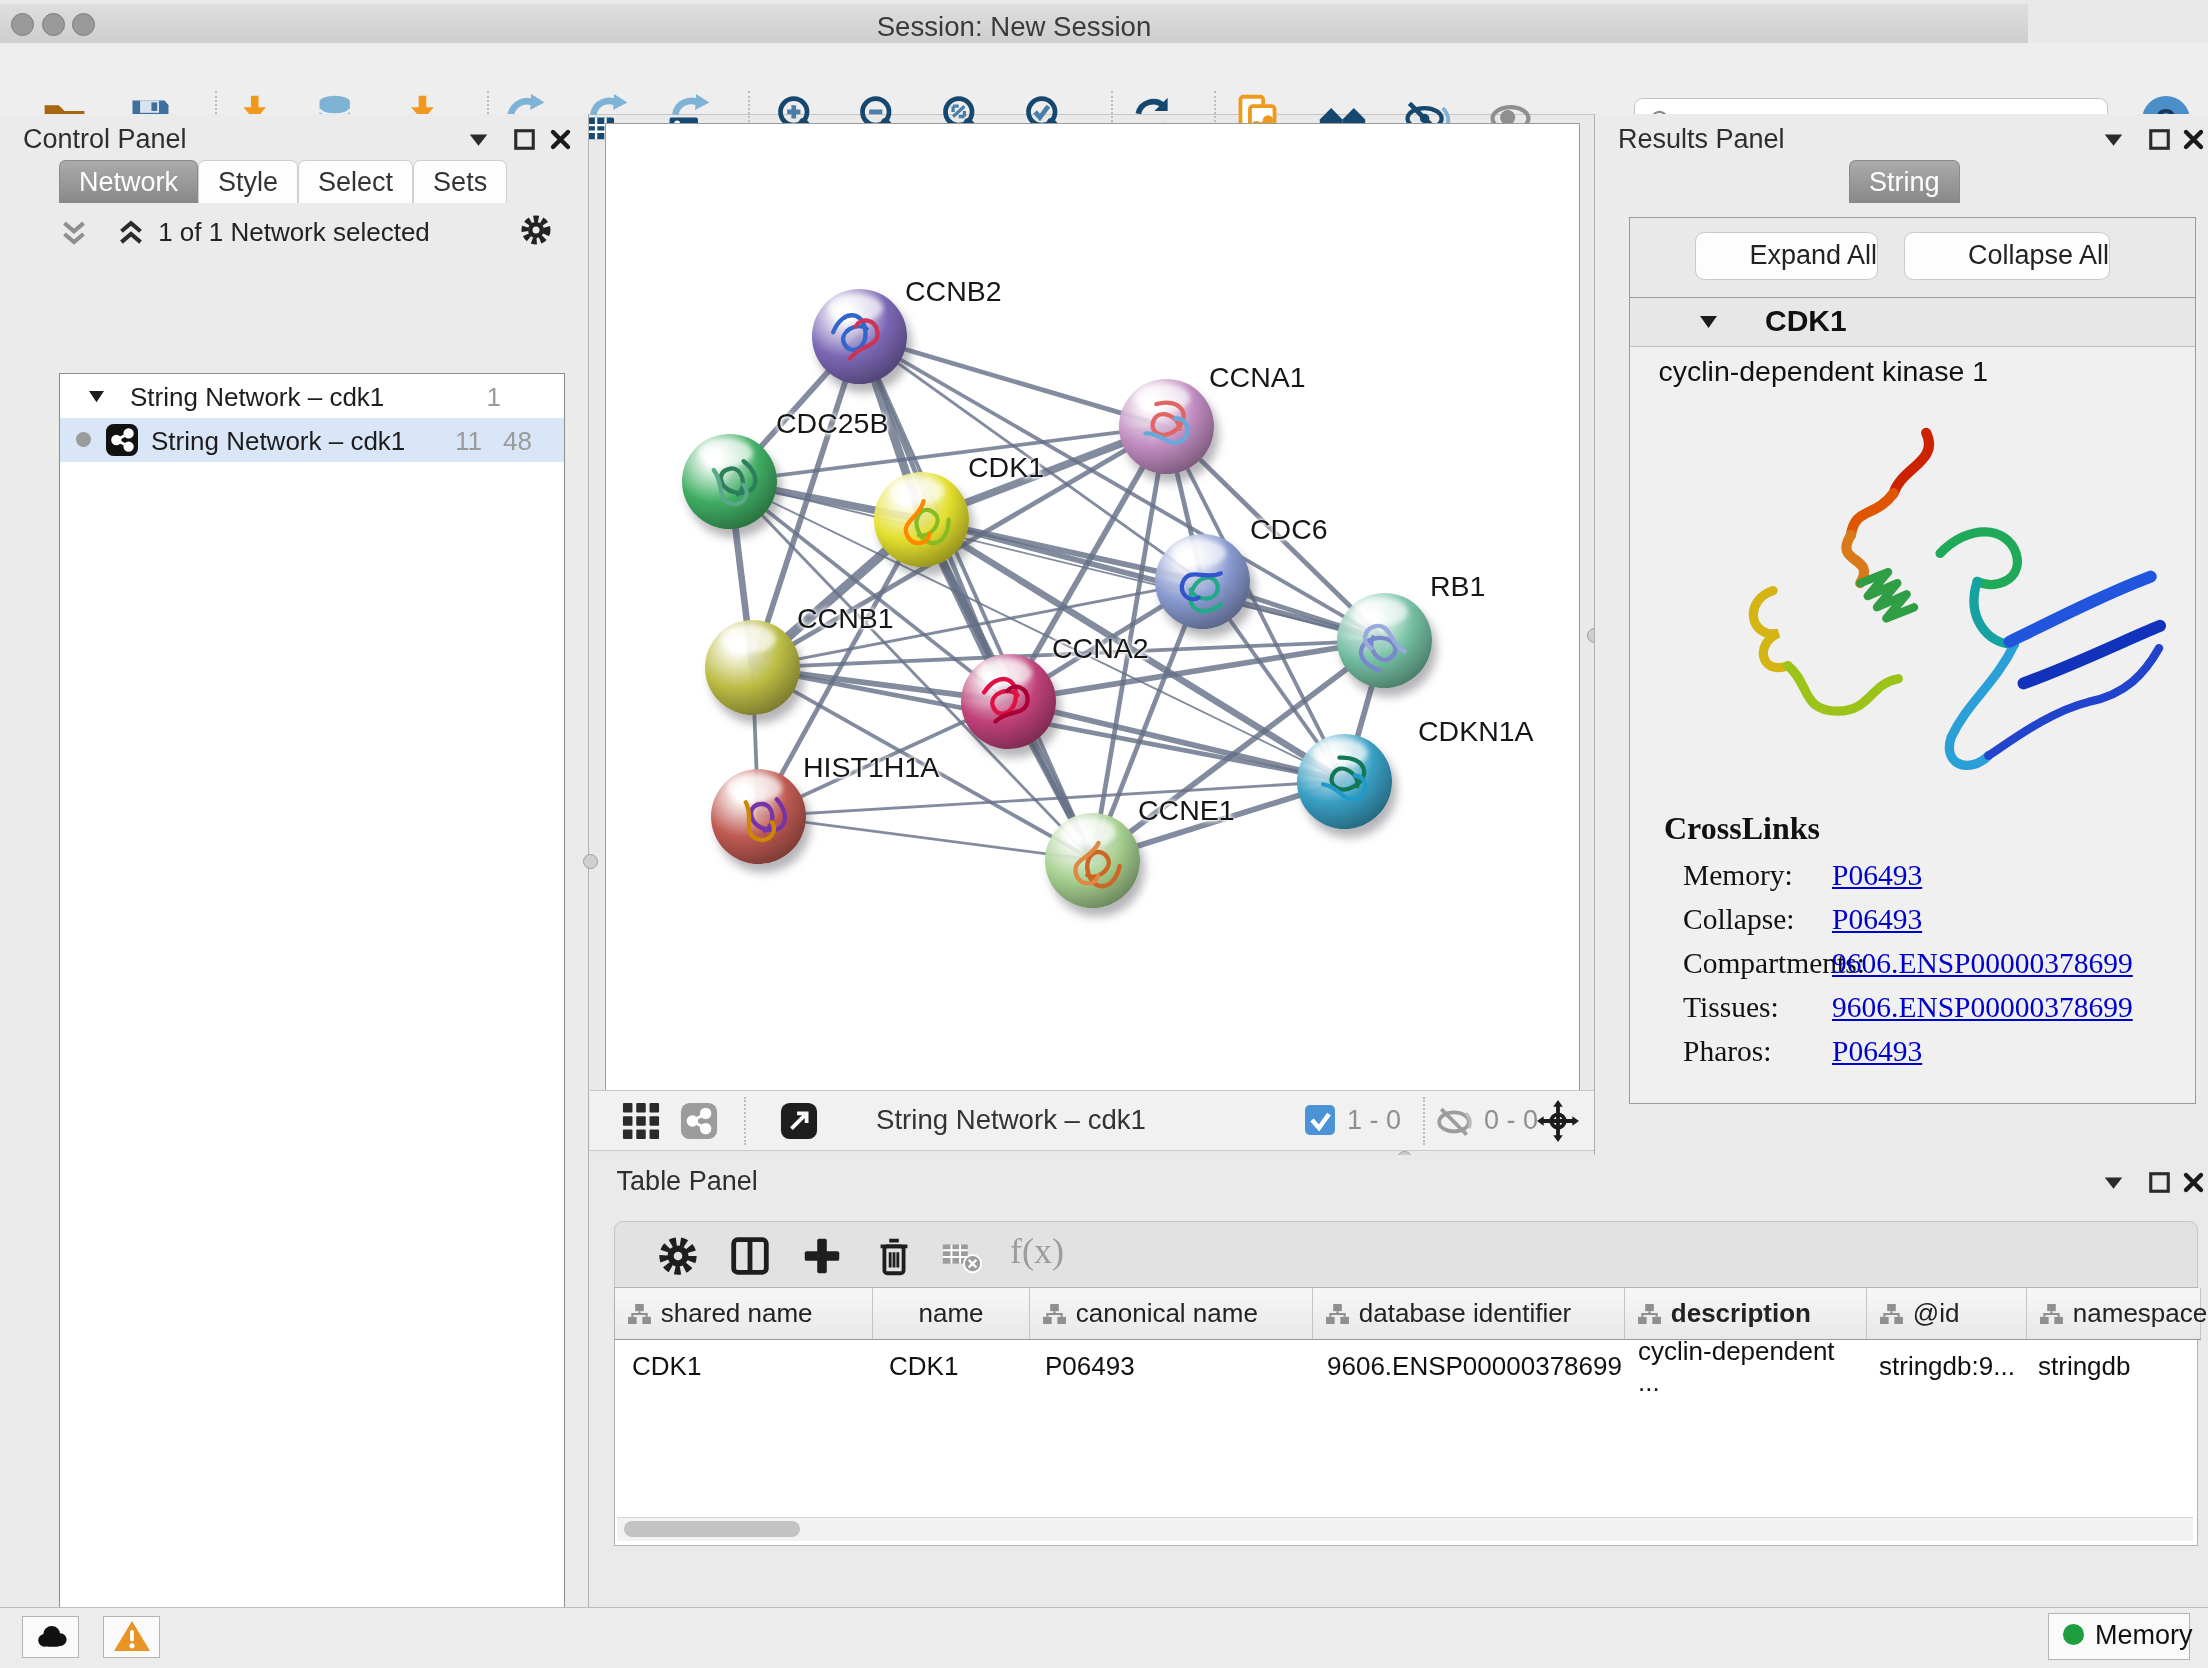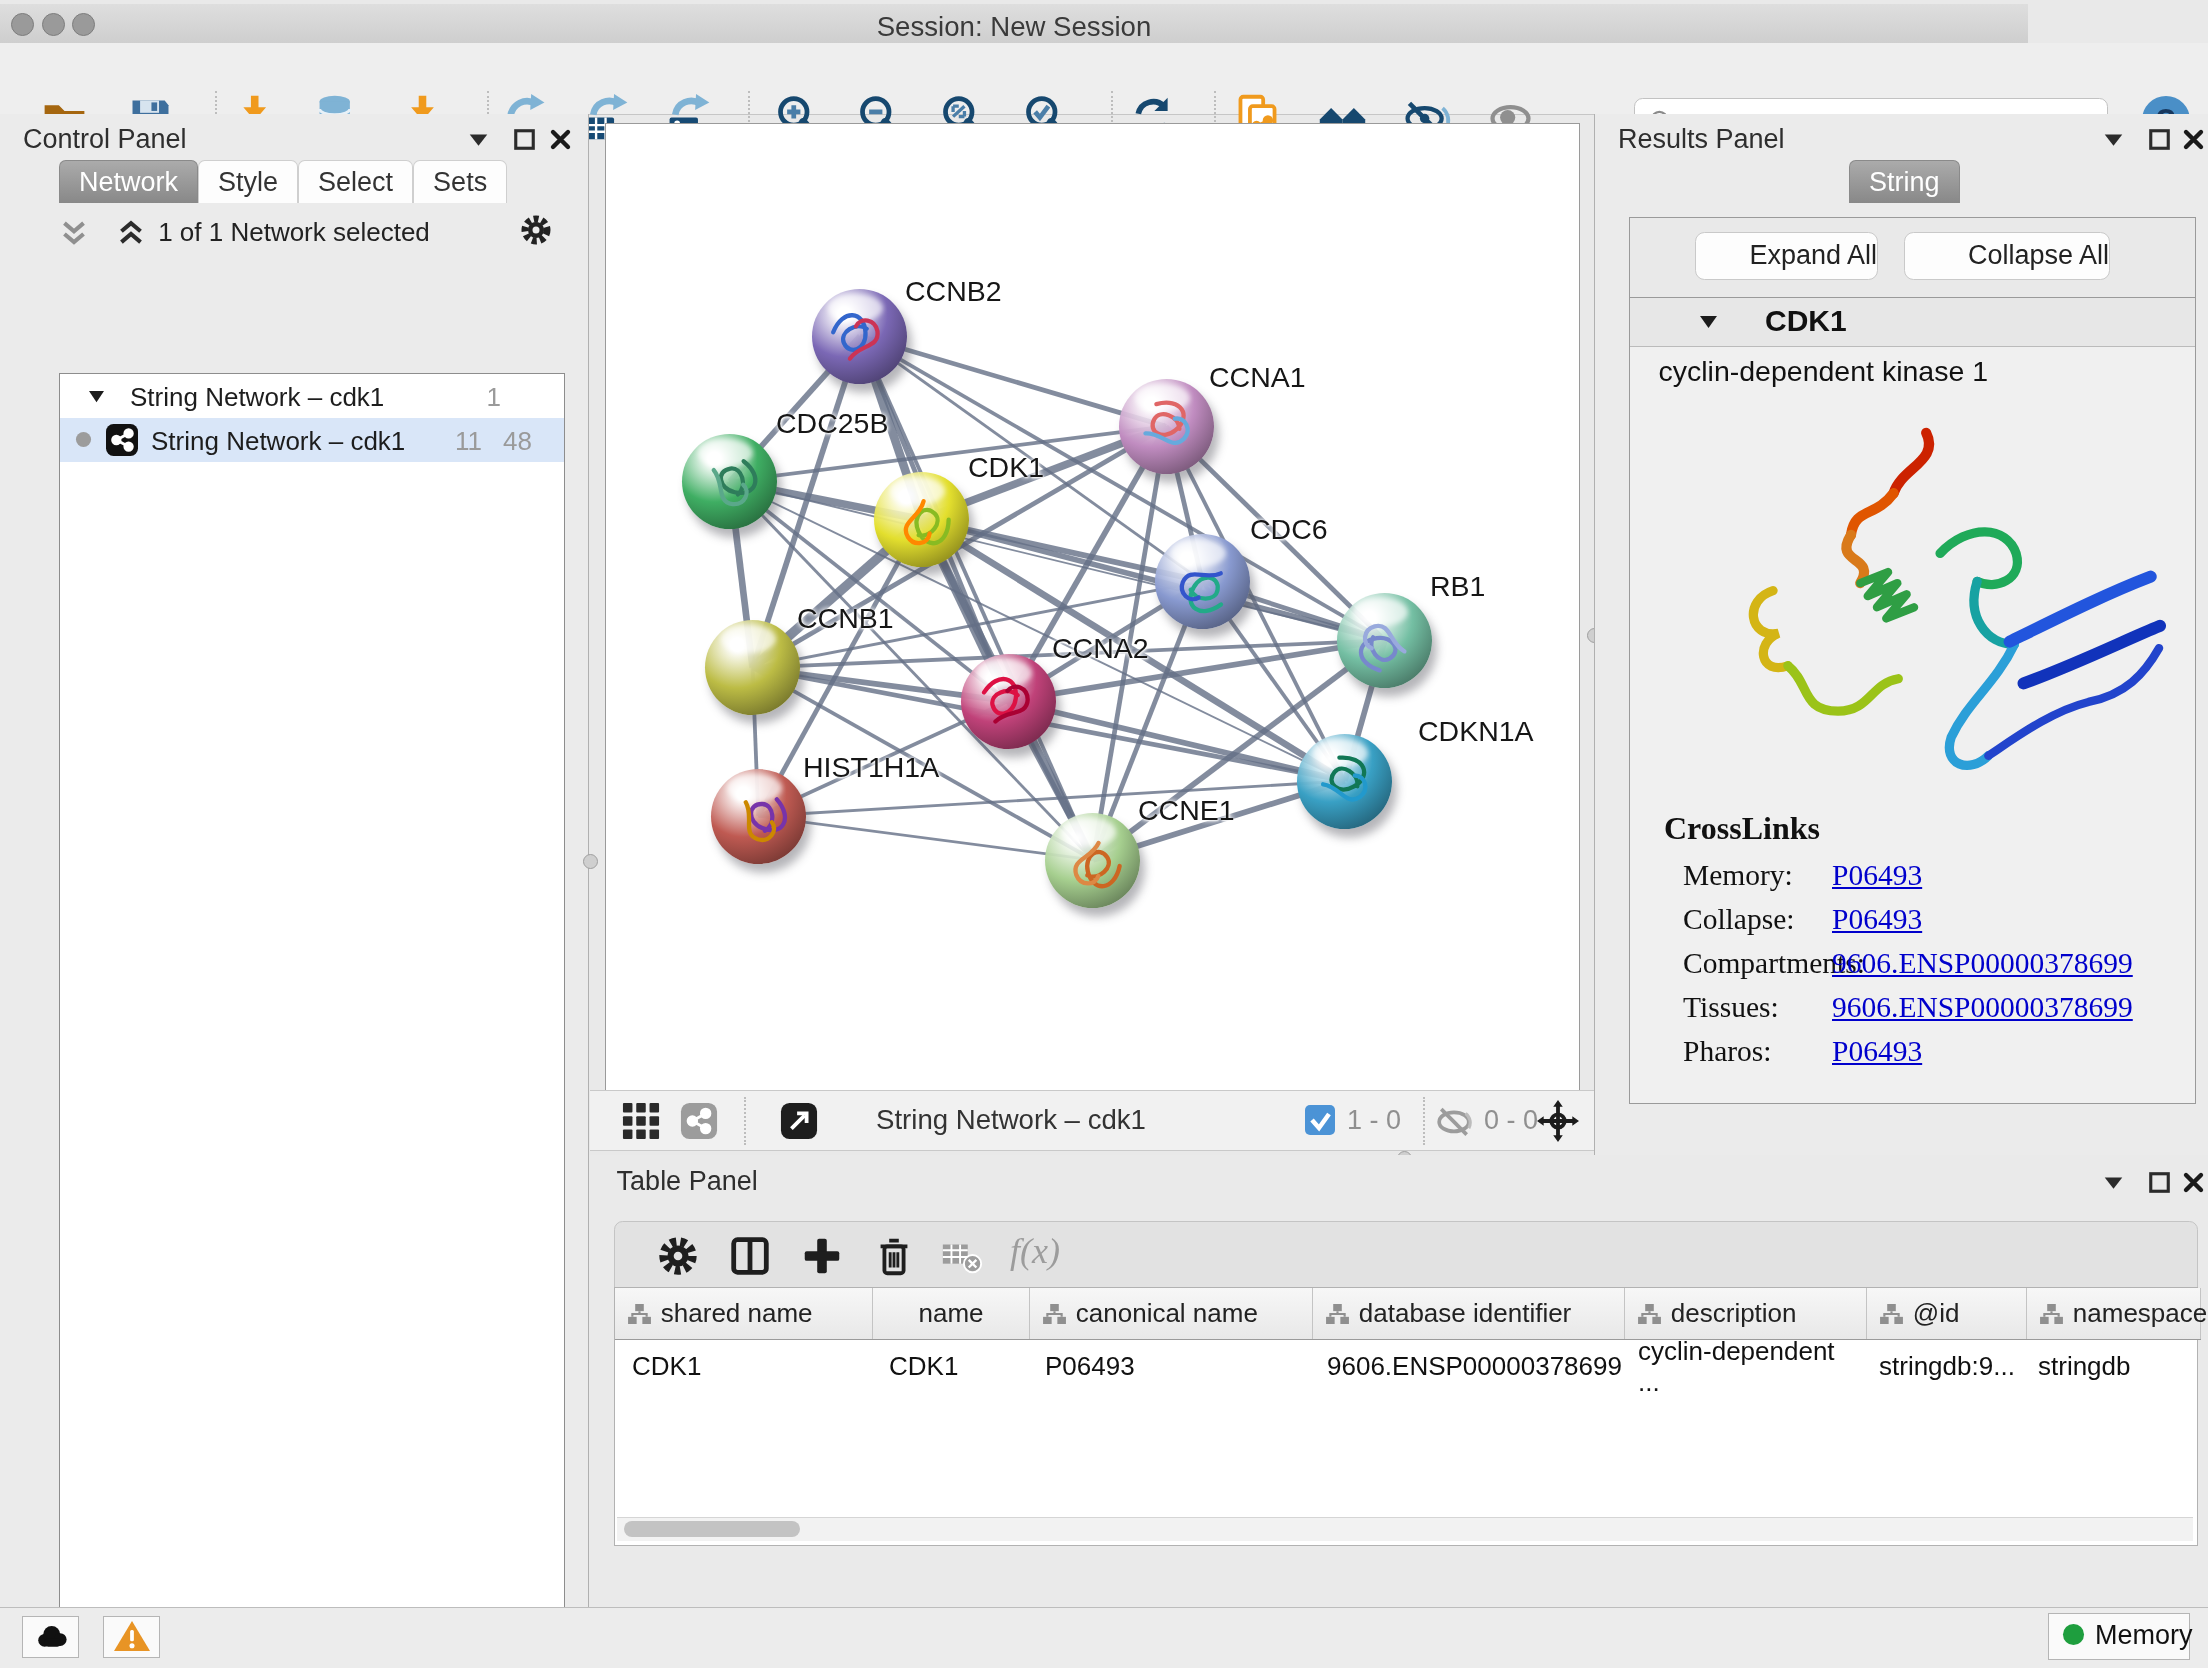--- a/index.html
+++ b/index.html
@@ -630,21 +630,21 @@
           </svg>
       </div>
       <div class="ticon" style="left:324px">
         <svg viewBox="0 0 48 48">
             <rect x="4" y="12" width="26" height="20" fill="#9c9c9c"></rect>
             <path d="M4 18h26M4 25h26M13 12v20M22 12v20" stroke="#fff" stroke-width="2"></path>
             <circle cx="35" cy="32" r="9" fill="#9c9c9c" stroke="#fff" stroke-width="2"></circle>
             <path d="M31 28l8 8M39 28l-8 8" stroke="#fff" stroke-width="2.5"></path>
           </svg>
       </div>
-      <div class="abs" style="left:395px;top:7.6px;font-family:'Liberation Serif',serif;font-style:italic;font-size:36px;color:#9c9c9c;cursor:pointer">f(x)</div>
+      <div class="abs" style="left:395px;top:7.6px;font-family:'Liberation Serif',serif;font-size:36px;color:#9c9c9c;cursor:pointer">f(x)</div>
     </div>
     <div class="tgrid">
       <div class="thead" id="table-head">
           <div class="thcell" style="width: 257px;">
             <svg viewBox="0 0 16 14" width="23" height="20" style="margin:0 9.5px 0 13.3px;flex:none">
               <path d="M8 5v2M3 9V7h10v2" stroke="#8f8f8f" stroke-width="1.5" fill="none"></path>
               <rect x="5" y="0" width="6" height="5" fill="#8f8f8f"></rect>
               <rect x="0" y="9" width="6" height="5" fill="#8f8f8f"></rect>
               <rect x="10" y="9" width="6" height="5" fill="#8f8f8f"></rect>
             </svg>
@@ -664,21 +664,21 @@
           </div>
           <div class="thcell" style="width: 311px;">
             <svg viewBox="0 0 16 14" width="23" height="20" style="margin:0 9.5px 0 13.3px;flex:none">
               <path d="M8 5v2M3 9V7h10v2" stroke="#8f8f8f" stroke-width="1.5" fill="none"></path>
               <rect x="5" y="0" width="6" height="5" fill="#8f8f8f"></rect>
               <rect x="0" y="9" width="6" height="5" fill="#8f8f8f"></rect>
               <rect x="10" y="9" width="6" height="5" fill="#8f8f8f"></rect>
             </svg>
             <span>database identifier</span>
           </div>
-          <div class="thcell" style="width: 241px;">
+          <div class="thcell" style="width: 241px; font-weight: bold;">
             <svg viewBox="0 0 16 14" width="23" height="20" style="margin:0 9.5px 0 13.3px;flex:none">
               <path d="M8 5v2M3 9V7h10v2" stroke="#8f8f8f" stroke-width="1.5" fill="none"></path>
               <rect x="5" y="0" width="6" height="5" fill="#8f8f8f"></rect>
               <rect x="0" y="9" width="6" height="5" fill="#8f8f8f"></rect>
               <rect x="10" y="9" width="6" height="5" fill="#8f8f8f"></rect>
             </svg>
             <span>description</span>
           </div>
           <div class="thcell" style="width: 159px;">
             <svg viewBox="0 0 16 14" width="23" height="20" style="margin:0 9.5px 0 13.3px;flex:none">

